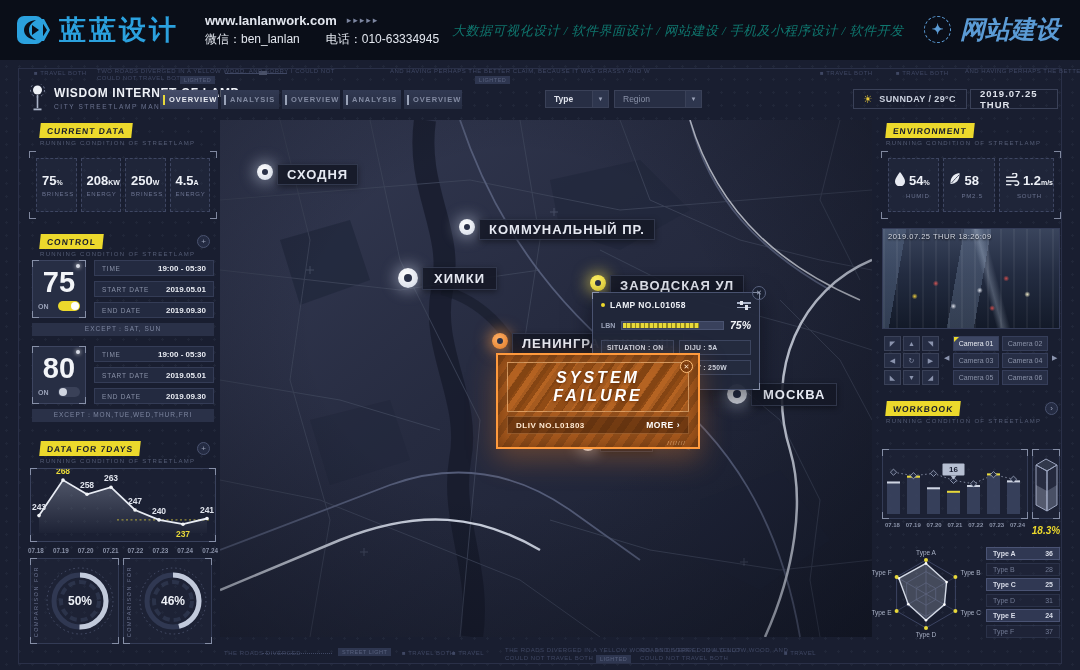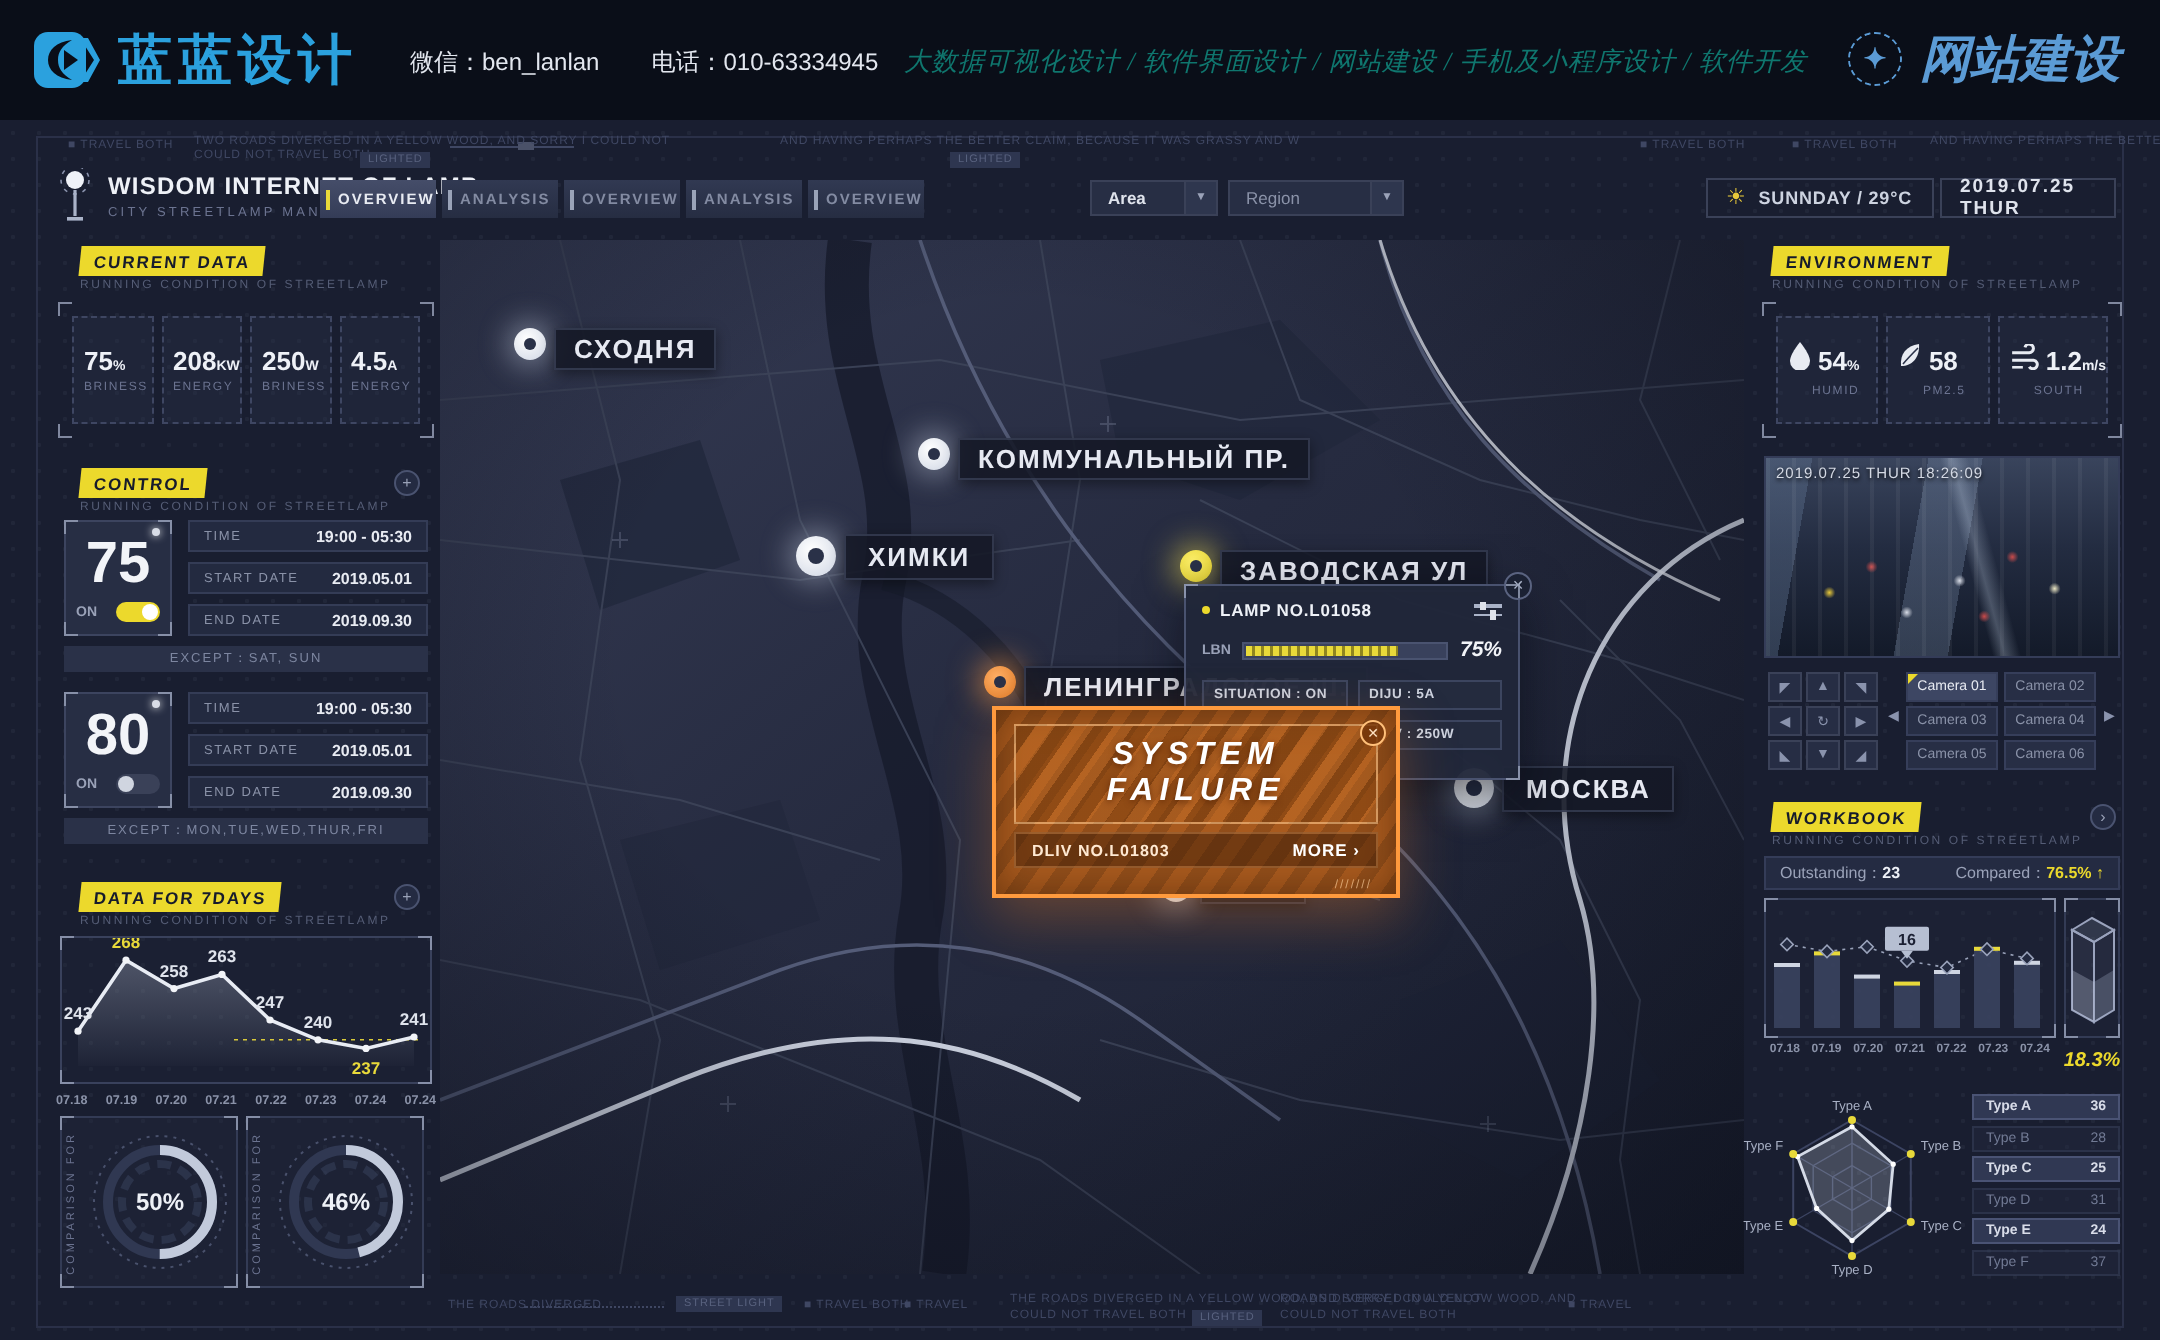--- a/index.html
+++ b/index.html
@@ -187,20 +187,24 @@
     <div class="logo">
       <svg width="34" height="34" viewBox="0 0 34 34">
         <rect x="1" y="3" width="26" height="28" rx="7" fill="#2ba1de"></rect>
         <path d="M20 7 C12 8 8 12 8 17 C8 22 12 26 20 27 C15 24 13 21 13 17 C13 13 15 10 20 7 Z" fill="#0a0e18"></path>
         <polygon points="16,12 23,17 16,22" fill="#0a0e18"></polygon>
         <polygon points="24,6 31,17 24,28 28,28 34,17 28,6" fill="#2ba1de"></polygon>
       </svg>
       <span class="logo-text">蓝蓝设计</span>
     </div>
     <div class="banner-contact">
+      <div class="bc-site">
+        <span>www.lanlanwork.com</span>
+        <span class="arrows">▸▸▸▸▸</span>
+      </div>
       <div class="bc-row2">
         <span>微信：ben_lanlan</span>
         <span>电话：010-63334945</span>
       </div>
     </div>
     <div class="banner-services">大数据可视化设计 / 软件界面设计 / 网站建设 / 手机及小程序设计 / 软件开发</div>
     <div class="banner-collect">
       <span class="collect-star">✦</span>
       <span>网站建设</span>
     </div>
@@ -237,21 +241,21 @@
         <div class="tab">
           <span class="tab-accent"></span>
           <span class="tab-label">ANALYSIS</span>
         </div>
         <div class="tab">
           <span class="tab-accent"></span>
           <span class="tab-label">OVERVIEW</span>
         </div>
       </div>
     <div class="select sel-area">
-      <span class="sel-label">Area</span>
+      <span class="sel-label">Type</span>
       <span class="sel-caret">▼</span>
     </div>
     <div class="select sel-region">
       <span class="sel-label">Region</span>
       <span class="sel-caret">▼</span>
     </div>
     <div class="info-box weather">
       <span class="sun-ico">☀</span>
       <span>SUNNDAY / 29°C</span>
     </div>
@@ -596,24 +600,20 @@
         <div class="cam-btn">Camera 03</div>
         <div class="cam-btn">Camera 04</div>
         <div class="cam-btn">Camera 05</div>
         <div class="cam-btn">Camera 06</div>
       </div>
     <span class="cam-nav next">▶</span>
 
     <div class="panel-tag" style="left:886px;top:341px">WORKBOOK</div>
     <div class="circle-btn" style="left:1045px;top:342px">›</div>
     <div class="panel-sub" style="left:886px;top:358px">RUNNING CONDITION OF STREETLAMP</div>
-    <div class="wb-stats">
-      <span><span class="lbl">Outstanding：</span><span class="val">23</span></span>
-      <span><span class="lbl">Compared：</span><span class="val y">76.5%</span> <span class="val y">↑</span></span>
-    </div>
     <div class="wb-chart brkt" id="wb-chart"><svg width="144" height="68" viewBox="0 0 144 68">
           <polyline points="10.5,22.2 30.5,25.7 50.5,23.4 70.5,30.4 90.5,33.8 110.5,24.6 130.5,29.2" fill="none" stroke="#98a1b8" stroke-width="0.8" stroke-dasharray="1.5 2.5"></polyline>
           <rect x="4" y="31.5" width="13" height="32.5" fill="#3b4461" opacity="0.85"></rect>
           <rect x="4" y="31.5" width="13" height="2" fill="#cfd5e2"></rect>
           <rect x="24" y="25.7" width="13" height="38.3" fill="#3b4461" opacity="0.85"></rect>
           <rect x="24" y="25.7" width="13" height="2" fill="#e8d93a"></rect>
           <rect x="44" y="37.3" width="13" height="26.7" fill="#3b4461" opacity="0.85"></rect>
           <rect x="44" y="37.3" width="13" height="2" fill="#cfd5e2"></rect>
           <rect x="64" y="40.8" width="13" height="23.2" fill="#3b4461" opacity="0.85"></rect>
           <rect x="64" y="40.8" width="13" height="2" fill="#e8d93a"></rect>

